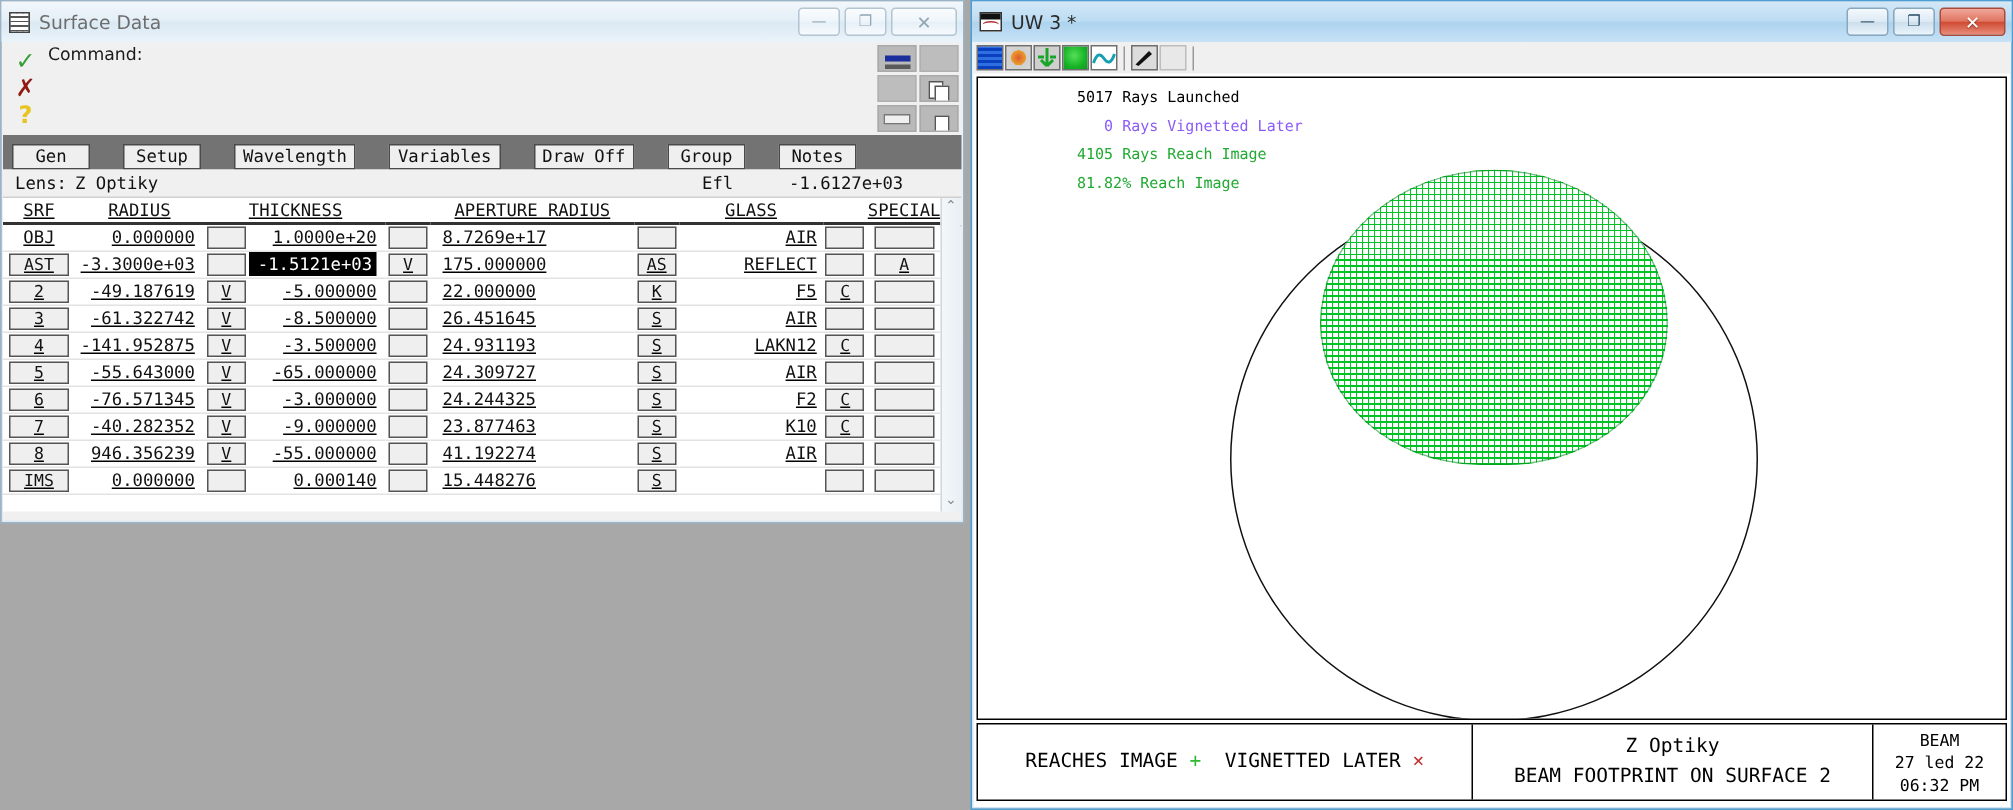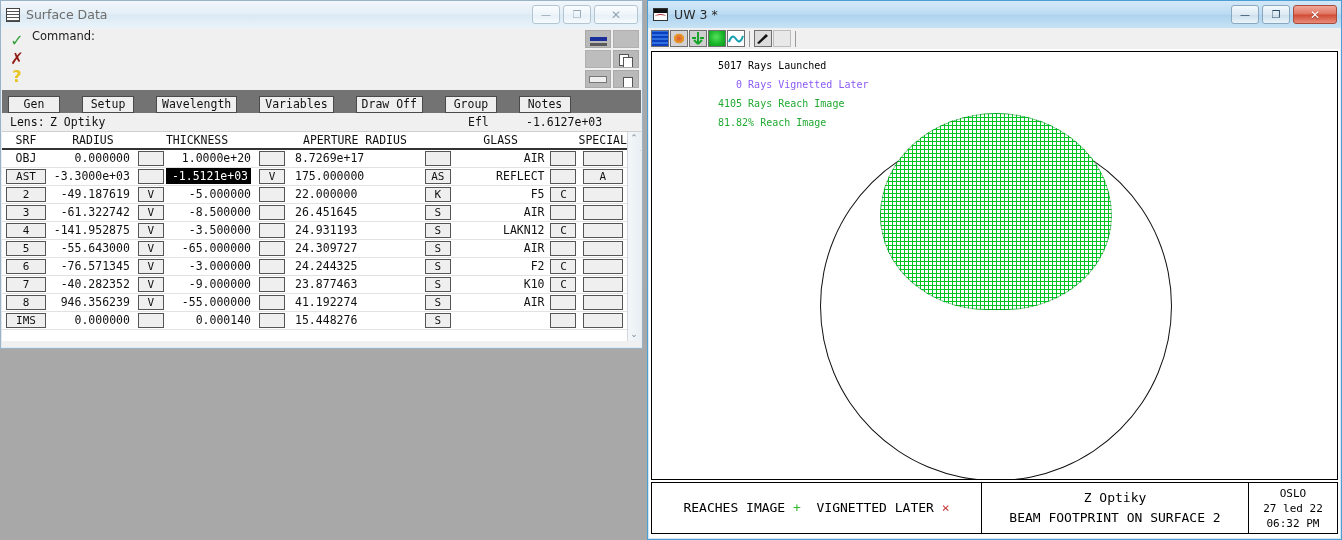--- a/index.html
+++ b/index.html
@@ -87,21 +87,21 @@
             padding: 0 6px; background: #737373; }
   .tbtn { min-width: 52px; height: 17px; border: 1px solid #4a4a4a; background: #efefef;
           font-size: 11.5px; line-height: 15px; text-align: center; color: #111; padding: 0 5px; }
 
   .infoline { height: 19px; padding: 0 8px; font-size: 11.5px; line-height: 19px;
               color: #111; position: relative; background: #f0f0f0;
               border-bottom: 1px solid #cfcfcf; }
   .infoline span.pos { position: absolute; }
 
   .tablewrap { position: absolute; left: 0; right: 14px; top: 104px; bottom: 6px; overflow: hidden; background: #fff; }
-  table.sdt { border-collapse: collapse; width: 100%; font-size: 11.5px; }
+  table.sdt { border-collapse: collapse; width: 100%; font-size: 11.5px; text-decoration: underline; }
   table.sdt th, table.sdt td { padding: 0; height: 18px; color: #111; font-weight: normal; }
   table.sdt thead th { border-bottom: 2px solid #333; text-align: center; height: 17px; }
   table.sdt tbody tr { border-bottom: 1px solid #e2e2e2; }
   .c-srf  { width: 48px; text-align: center; }
   .c-num  { width: 86px; text-align: right; padding-right: 6px !important; }
   .c-flag { width: 30px; }
   .c-glass{ width: 96px; text-align: right; padding-right: 4px !important; }
   .c-gf   { width: 30px; }
   .c-sp   { width: 40px; }
   .c-rest { }
@@ -564,21 +564,21 @@
 
       <div class="uw-status">
         <div class="st-cell st-a">
           <div><span>REACHES IMAGE </span><span class="plus">+</span><span>  VIGNETTED LATER </span><span class="cross">×</span></div>
         </div>
         <div class="st-cell st-b">
           <div>Z Optiky</div>
           <div>BEAM FOOTPRINT ON SURFACE 2</div>
         </div>
         <div class="st-cell st-c">
-          <div>OSLO</div>
+          <div>BEAM</div>
           <div>27 led 22</div>
           <div>06:32 PM</div>
         </div>
       </div>
 
     </div>
   </div>
 </div>
 
 </body></html>

